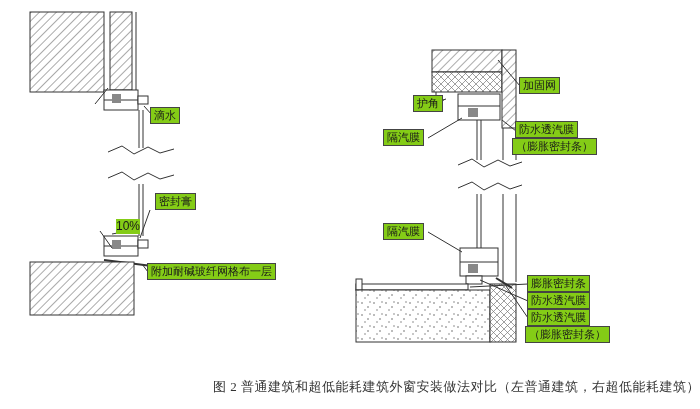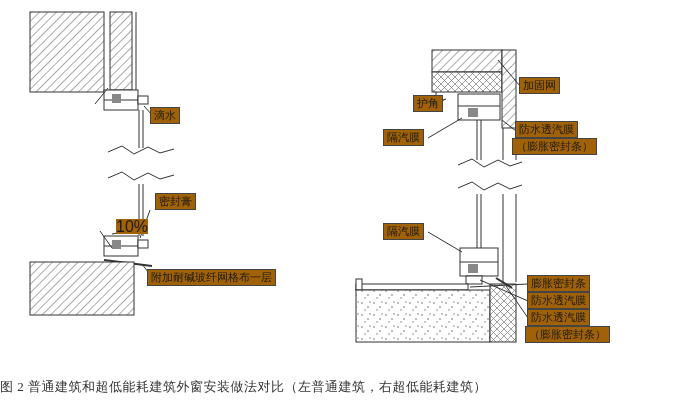--- a/index.html
+++ b/index.html
@@ -1,27 +1,27 @@
 <!DOCTYPE html>
 <html><head>
 <meta charset="utf-8">
 <style>
   * { margin:0; padding:0; box-sizing:border-box; }
   html,body { background:#ffffff; }
   body { font-family:"Liberation Sans", sans-serif; }
   .canvas { position:relative; width:700px; height:409px; background:#fff; overflow:hidden; }
   .linework { position:absolute; left:0; top:0; }
   .lbl {
-    position:absolute; border:1px solid #444; background:#a16207;
+    position:absolute; border:1px solid #444; background:#84cc16;
     padding:0 3px; font-size:11px; line-height:15px; color:#1a1a1a;
     white-space:nowrap; z-index:2;
   }
-  .lbl.noborder { border:none; padding:0; font-size:16px; }
+  .lbl.noborder { border:none; padding:0; font-size:12px; }
   .caption {
-    position:absolute; left:0; top:378px; width:100%; text-align:left;
+    position:absolute; left:0; top:378px; width:100%; text-align:right;
     font-size:13px; color:#333; font-family:"Liberation Serif", serif;
     letter-spacing:0.5px; z-index:2;
   }
 </style>
 </head>
 <body>
 
 <div class="canvas">
 
   <svg class="linework" width="700" height="409" viewBox="0 0 700 409">
@@ -128,21 +128,21 @@
       <line x1="428" y1="232" x2="462" y2="252"></line>
       <line x1="528" y1="284" x2="470" y2="287"></line>
       <line x1="528" y1="301" x2="480" y2="280"></line>
       <line x1="528" y1="318" x2="506" y2="286"></line>
     </g>
   </svg>
 
   <div class="lbl" style="left:150px;top:107px">滴水</div>
   <div class="lbl" style="left:155px;top:193px">密封膏</div>
   <div class="lbl noborder" style="left:116px;top:219px">10%</div>
-  <div class="lbl" style="left:147px;top:269px">附加耐碱玻纤网格布一层</div>
+  <div class="lbl" style="left:147px;top:263px">附加耐碱玻纤网格布一层</div>
 
   <div class="lbl" style="left:413px;top:95px">护角</div>
   <div class="lbl" style="left:519px;top:77px">加固网</div>
   <div class="lbl" style="left:383px;top:129px">隔汽膜</div>
   <div class="lbl" style="left:515px;top:121px">防水透汽膜</div>
   <div class="lbl" style="left:512px;top:138px">（膨胀密封条）</div>
   <div class="lbl" style="left:383px;top:223px">隔汽膜</div>
   <div class="lbl" style="left:527px;top:275px">膨胀密封条</div>
   <div class="lbl" style="left:527px;top:292px">防水透汽膜</div>
   <div class="lbl" style="left:527px;top:309px">防水透汽膜</div>

